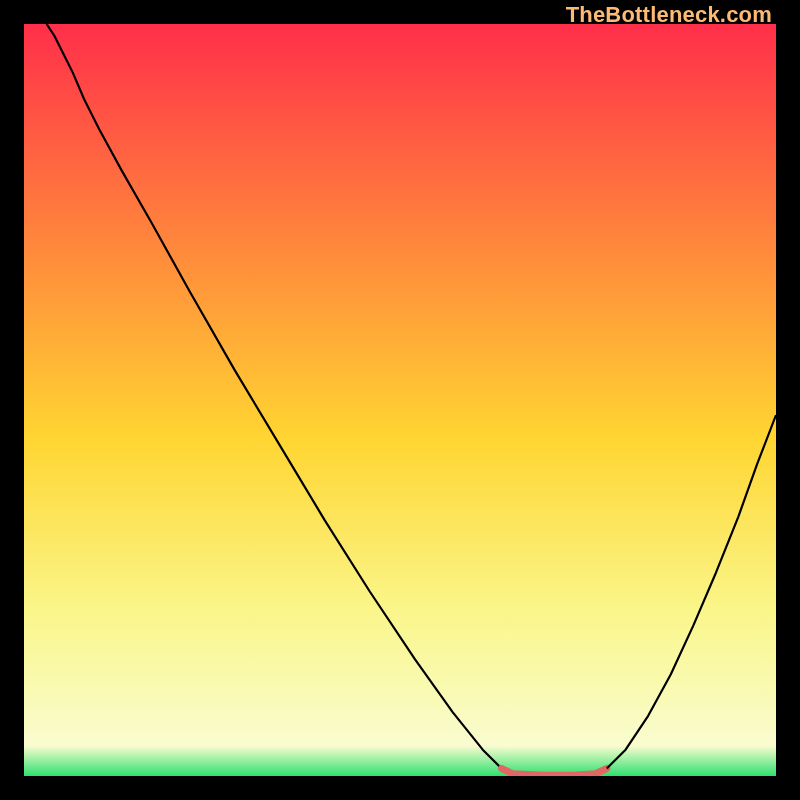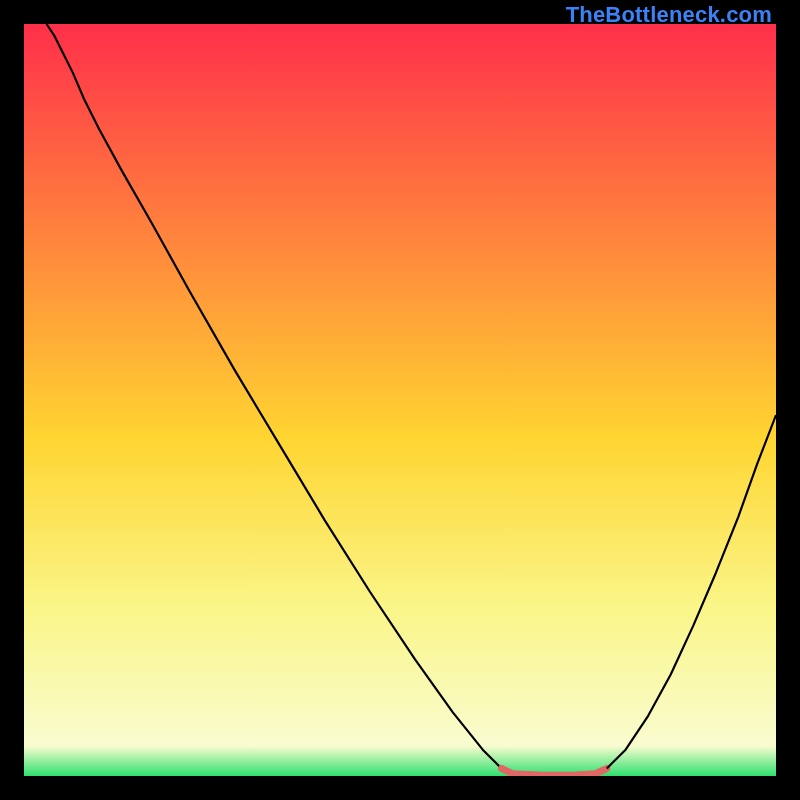--- a/index.html
+++ b/index.html
@@ -17,21 +17,21 @@
     width: 752px;
     height: 752px;
   }
   .watermark {
     position: absolute;
     top: 2px;
     right: 28px;
     font-family: Arial, Helvetica, sans-serif;
     font-size: 22px;
     font-weight: 600;
-    color: #3b82f6;
+    color: #fdba74;
     letter-spacing: 0.2px;
     z-index: 3;
   }
   svg { display: block; }
 </style>
 </head>
 <body>
 
 <div class="frame">
   <div class="watermark">TheBottleneck.com</div>

